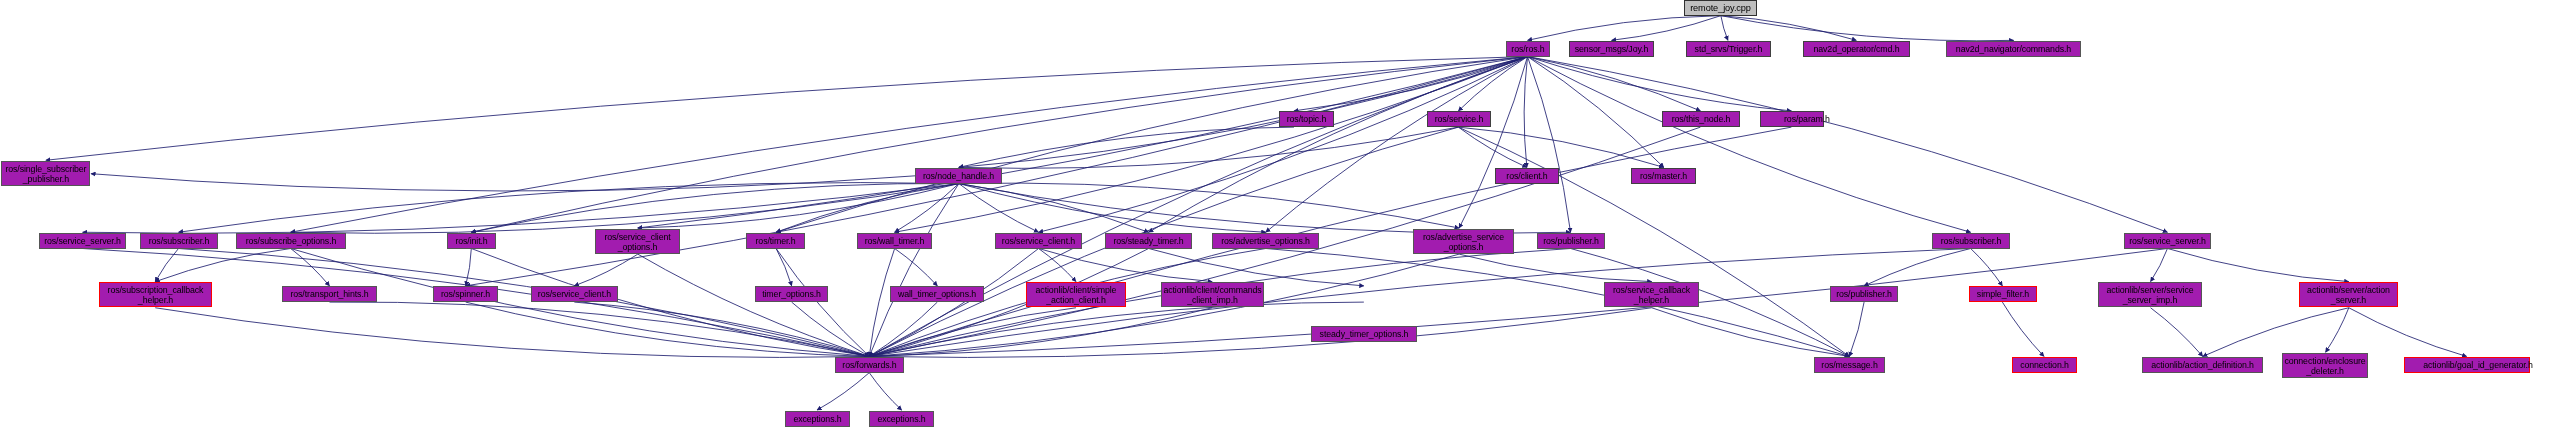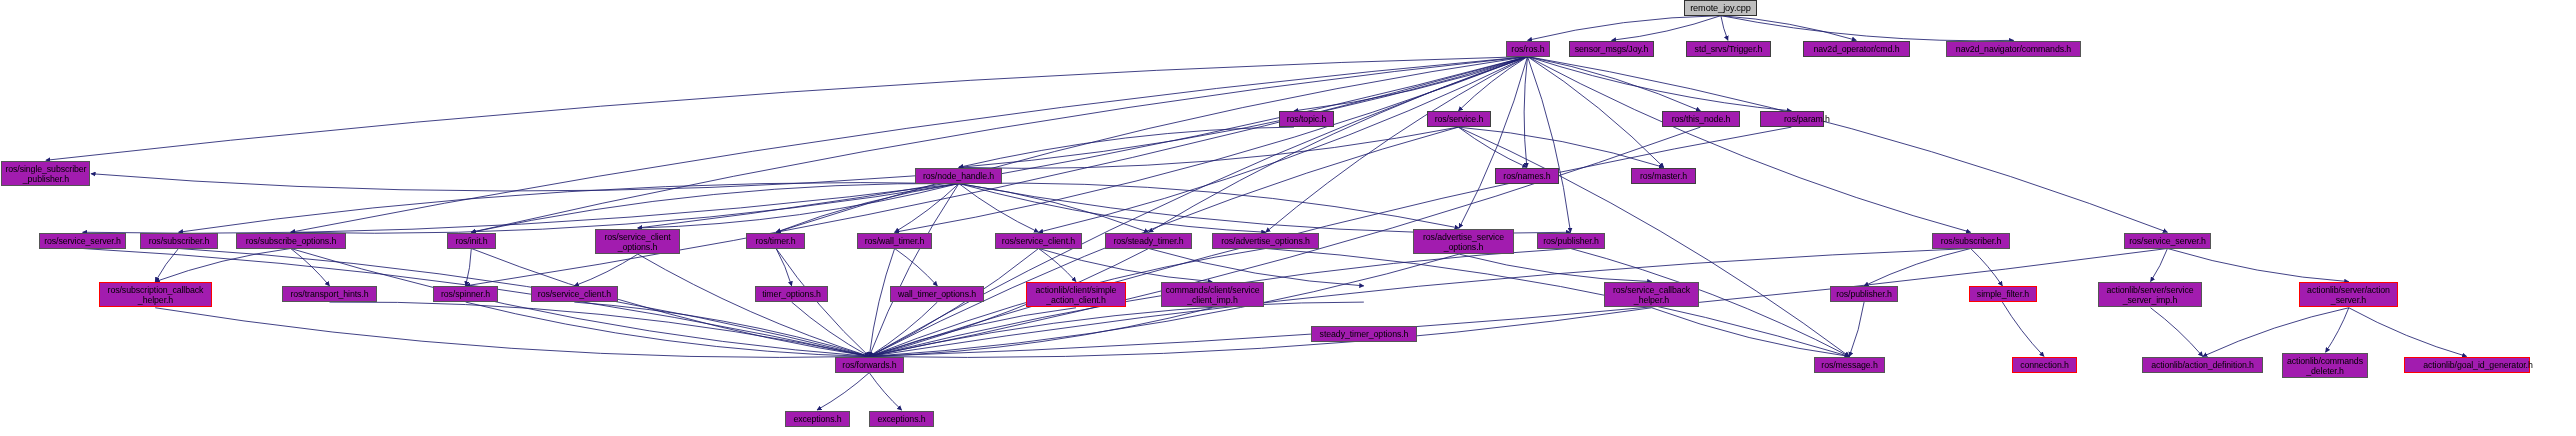--- a/index.html
+++ b/index.html
@@ -164,21 +164,21 @@
       <div class="node" style="left: 1686px; top: 41px; width: 85px; height: 15.5px;"><span>std_srvs/Trigger.h</span></div>
       <div class="node" style="left: 1803px; top: 41px; width: 107px; height: 15.5px;"><span>nav2d_operator/cmd.h</span></div>
       <div class="node grey" style="left: 1946px; top: 41px; width: 135px; height: 15.5px;"><span>nav2d_navigator/commands.h</span></div>
       <div class="node" style="left: 1266px; top: 111px; width: 55px; height: 15.5px; margin-left: 13px;"><span>ros/topic.h</span></div>
       <div class="node" style="left: 1427px; top: 111px; width: 64px; height: 15.5px;"><span>ros/service.h</span></div>
       <div class="node" style="left: 1662px; top: 111px; width: 78px; height: 15.5px;"><span>ros/this_node.h</span></div>
       <div class="node" style="left: 1760px; top: 111px; width: 64px; height: 15.5px; padding-left: 32px;"><span>ros/param.h</span></div>
       <div class="node grey" style="left: 1.4px; top: 161px; width: 89px; height: 25.4px;"><span>ros/single_subscriber
 _publisher.h</span></div>
       <div class="node grey" style="left: 915px; top: 168px; width: 87px; height: 15.5px;"><span>ros/node_handle.h</span></div>
-      <div class="node" style="left: 1495px; top: 168px; width: 64px; height: 15.5px;"><span>ros/names.h</span></div>
+      <div class="node" style="left: 1495px; top: 168px; width: 64px; height: 15.5px;"><span>ros/client.h</span></div>
       <div class="node" style="left: 1631px; top: 168px; width: 65px; height: 15.5px;"><span>ros/master.h</span></div>
       <div class="node grey" style="left: 39px; top: 233px; width: 87px; height: 15.5px;"><span>ros/service_server.h</span></div>
       <div class="node grey" style="left: 140px; top: 233px; width: 78px; height: 15.5px;"><span>ros/subscriber.h</span></div>
       <div class="node grey" style="left: 236px; top: 233px; width: 110px; height: 15.5px;"><span>ros/subscribe_options.h</span></div>
       <div class="node grey" style="left: 447px; top: 233px; width: 49px; height: 15.5px;"><span>ros/init.h</span></div>
       <div class="node grey" style="left: 595px; top: 229px; width: 85px; height: 25.4px;"><span>ros/service_client
 _options.h</span></div>
       <div class="node grey" style="left: 746px; top: 233px; width: 59px; height: 15.5px;"><span>ros/timer.h</span></div>
       <div class="node grey" style="left: 857px; top: 233px; width: 75px; height: 15.5px;"><span>ros/wall_timer.h</span></div>
       <div class="node grey" style="left: 995px; top: 233px; width: 87px; height: 15.5px;"><span>ros/service_client.h</span></div>
@@ -191,35 +191,35 @@
       <div class="node grey" style="left: 2124px; top: 233px; width: 87px; height: 15.5px;"><span>ros/service_server.h</span></div>
       <div class="node red" style="left: 99px; top: 282px; width: 113px; height: 25.4px;"><span>ros/subscription_callback
 _helper.h</span></div>
       <div class="node grey" style="left: 282px; top: 286px; width: 95px; height: 15.5px;"><span>ros/transport_hints.h</span></div>
       <div class="node grey" style="left: 433px; top: 286px; width: 65px; height: 15.5px;"><span>ros/spinner.h</span></div>
       <div class="node grey" style="left: 531px; top: 286px; width: 87px; height: 15.5px;"><span>ros/service_client.h</span></div>
       <div class="node grey" style="left: 755px; top: 286px; width: 73px; height: 15.5px;"><span>timer_options.h</span></div>
       <div class="node grey" style="left: 890px; top: 286px; width: 94px; height: 15.5px;"><span>wall_timer_options.h</span></div>
       <div class="node red" style="left: 1026px; top: 282px; width: 100px; height: 25.4px;"><span>actionlib/client/simple
 _action_client.h</span></div>
-      <div class="node grey" style="left: 1161px; top: 282px; width: 103px; height: 25.4px;"><span>commands/client/service
+      <div class="node grey" style="left: 1161px; top: 282px; width: 103px; height: 25.4px;"><span>actionlib/client/commands
 _client_imp.h</span></div>
       <div class="node grey" style="left: 1311px; top: 286px; width: 106px; height: 15.5px; margin-top: 40px;"><span>steady_timer_options.h</span></div>
       <div class="node grey" style="left: 1604px; top: 282px; width: 95px; height: 25.4px;"><span>ros/service_callback
 _helper.h</span></div>
       <div class="node grey" style="left: 1830px; top: 286px; width: 68px; height: 15.5px;"><span>ros/publisher.h</span></div>
       <div class="node red" style="left: 1969px; top: 286px; width: 68px; height: 15.5px;"><span>simple_filter.h</span></div>
       <div class="node grey" style="left: 2098px; top: 282px; width: 104px; height: 25.4px;"><span>actionlib/server/service
 _server_imp.h</span></div>
       <div class="node red" style="left: 2299px; top: 282px; width: 99px; height: 25.4px;"><span>actionlib/server/action
 _server.h</span></div>
       <div class="node grey" style="left: 835px; top: 357px; width: 69px; height: 15.5px;"><span>ros/forwards.h</span></div>
       <div class="node grey" style="left: 1814px; top: 357px; width: 71px; height: 15.5px;"><span>ros/message.h</span></div>
       <div class="node red" style="left: 2012px; top: 357px; width: 65px; height: 15.5px;"><span>connection.h</span></div>
       <div class="node grey" style="left: 2142px; top: 357px; width: 121px; height: 15.5px;"><span>actionlib/action_definition.h</span></div>
-      <div class="node grey" style="left: 2282px; top: 353px; width: 86px; height: 25.4px;"><span>actionlib/commands
+      <div class="node grey" style="left: 2282px; top: 353px; width: 86px; height: 25.4px;"><span>connection/enclosure
 _deleter.h</span></div>
       <div class="node red" style="left: 2404px; top: 357px; width: 126px; height: 15.5px; padding-left: 24px;"><span>actionlib/goal_id_generator.h</span></div>
       <div class="node grey" style="left: 785px; top: 411px; width: 65px; height: 15.5px;"><span>exceptions.h</span></div>
       <div class="node grey" style="left: 869px; top: 411px; width: 65px; height: 15.5px;"><span>exceptions.h</span></div>
     </div>
 </div>
 
 
 </body></html>

